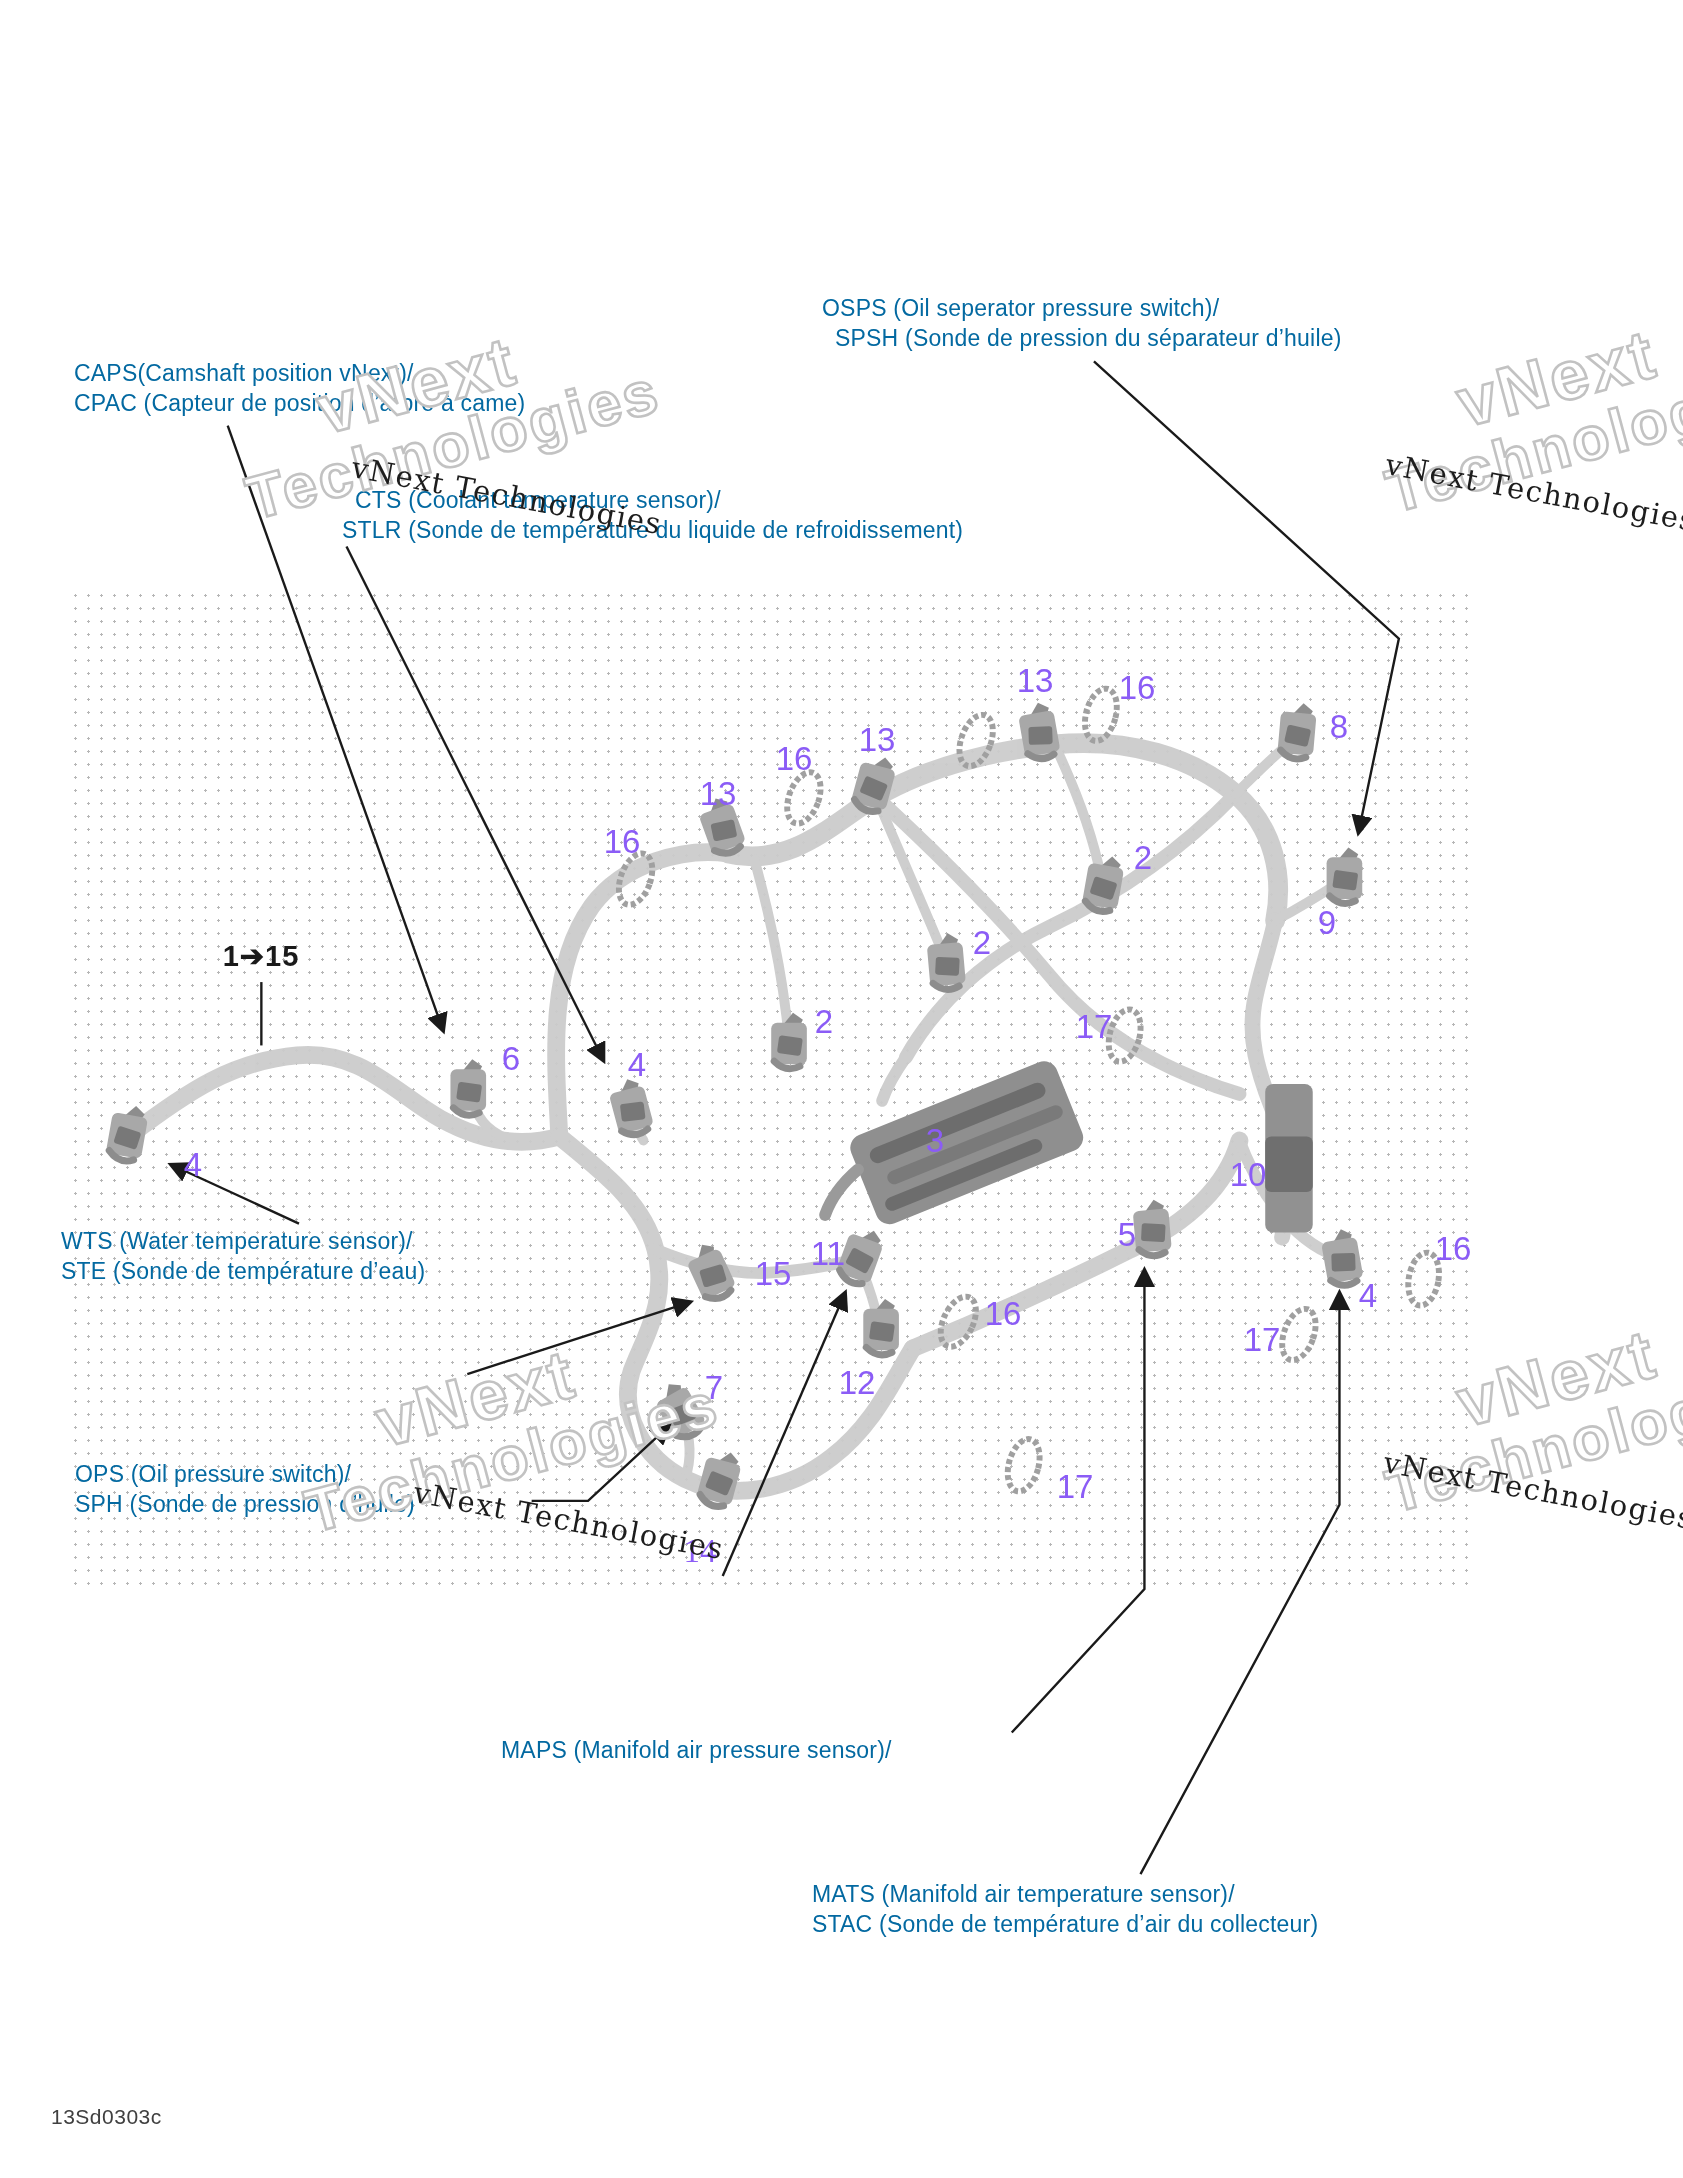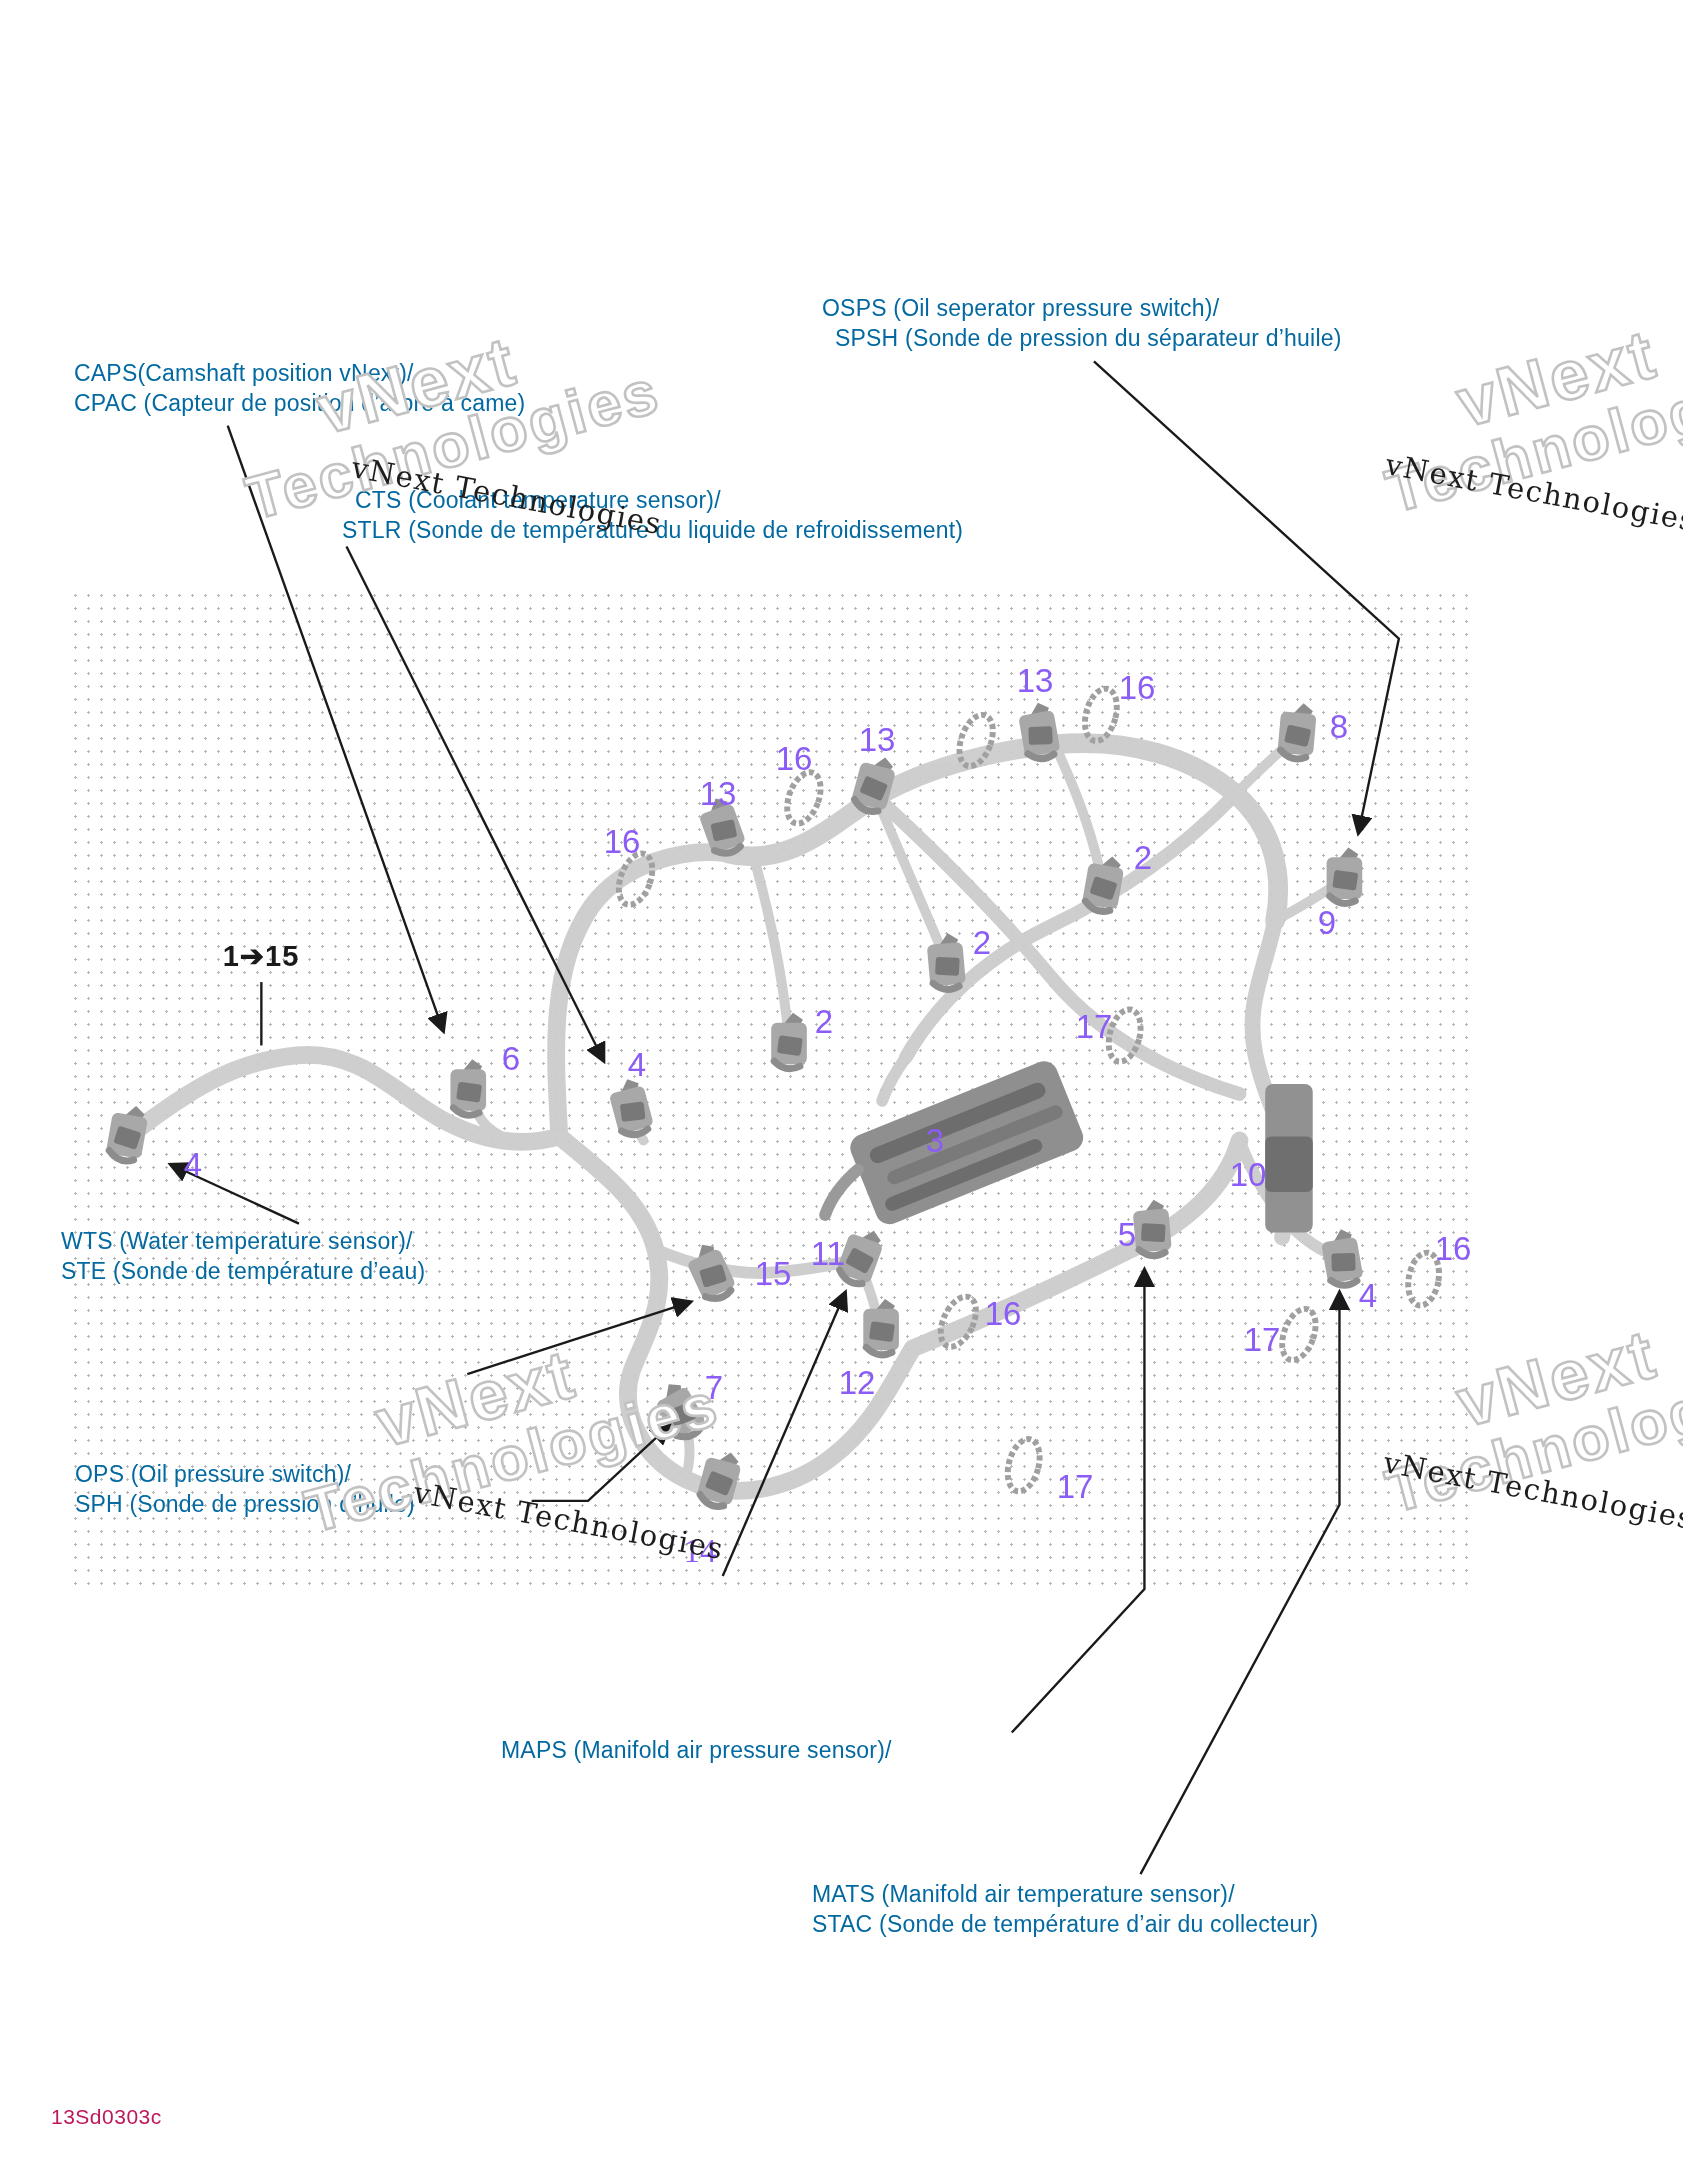--- a/index.html
+++ b/index.html
@@ -19,21 +19,21 @@
       color:#1a1a1a;letter-spacing:1px;white-space:nowrap;}
   .wm-cluster{position:absolute;pointer-events:none;}
   .wm-outline{position:absolute;transform:rotate(-15deg);transform-origin:8% 50%;
       font-weight:700;color:#ffffff;-webkit-text-stroke:2.6px #c2c2c2;letter-spacing:3px;
       white-space:nowrap;line-height:1.02;}
   .wm-outline .w1{display:block;font-size:69px;margin-left:91px;}
   .wm-outline .w2{display:block;font-size:61px;}
   .wm-solid{position:absolute;transform:rotate(10.5deg);transform-origin:0 50%;
       font-family:"DejaVu Serif",serif;font-size:29px;font-weight:500;color:#1d1d1d;
       letter-spacing:1.5px;white-space:nowrap;}
-  .part-code{position:absolute;left:51px;top:2105px;font-size:21px;color:#be185d;letter-spacing:0.5px;}
+  .part-code{position:absolute;left:51px;top:2105px;font-size:21px;color:#404040;letter-spacing:0.5px;}
 </style>
 </head>
 <body>
 
 <div class="page">
 
   <div class="dots"></div>
 
   <svg class="diagram" viewBox="0 0 1700 2200">
     <defs>

